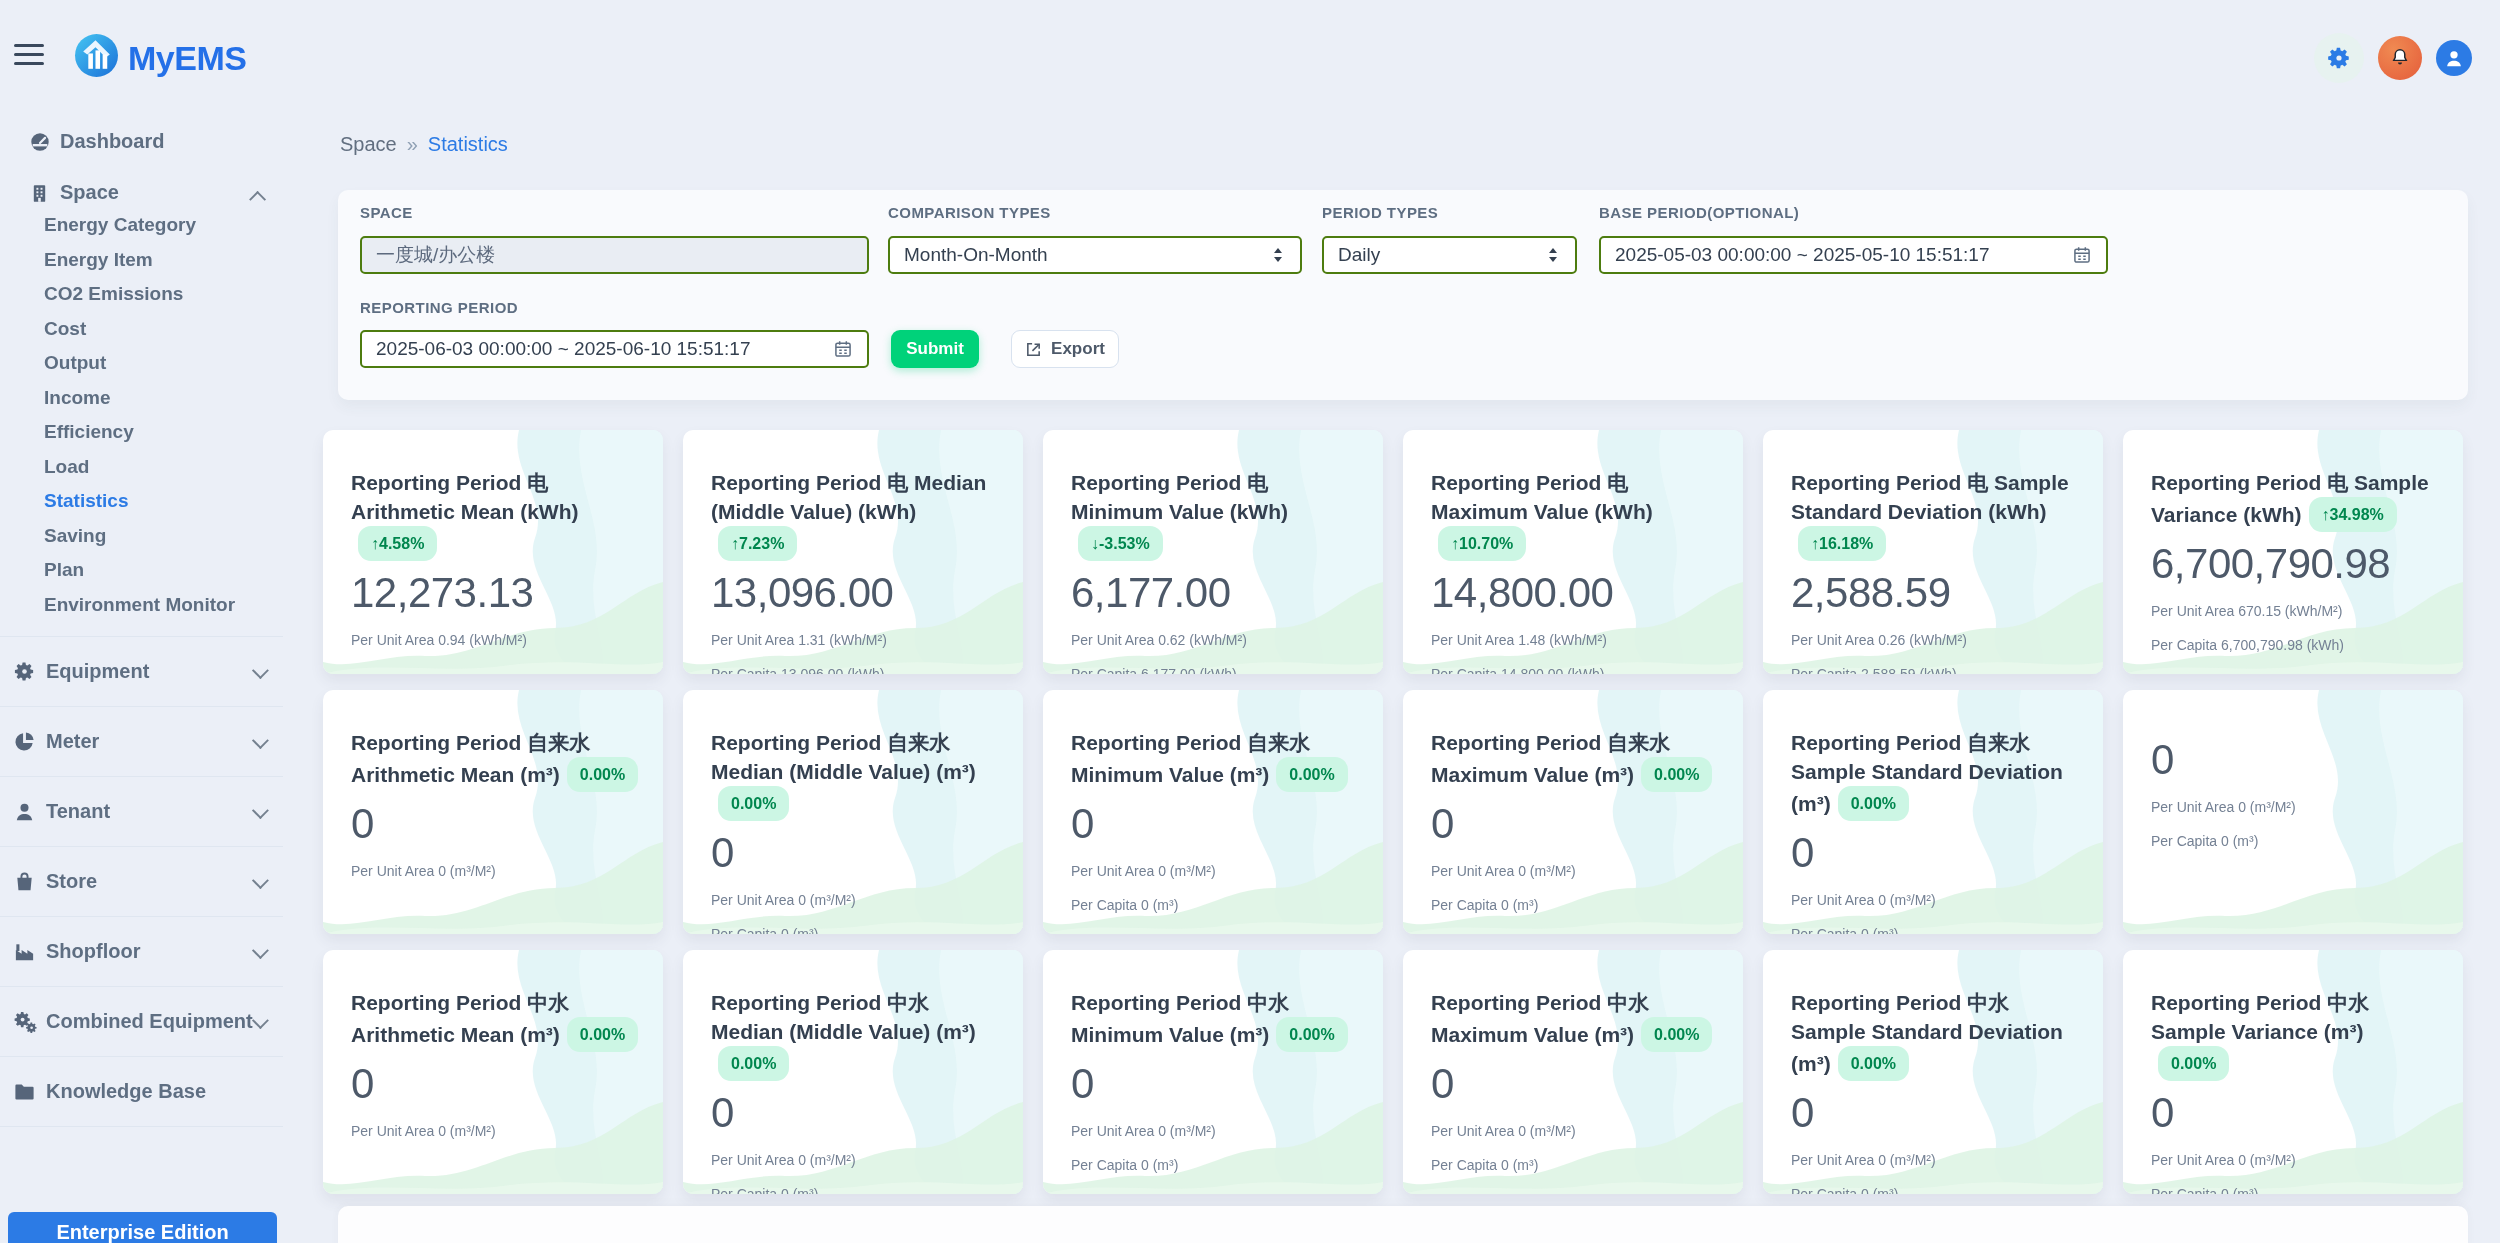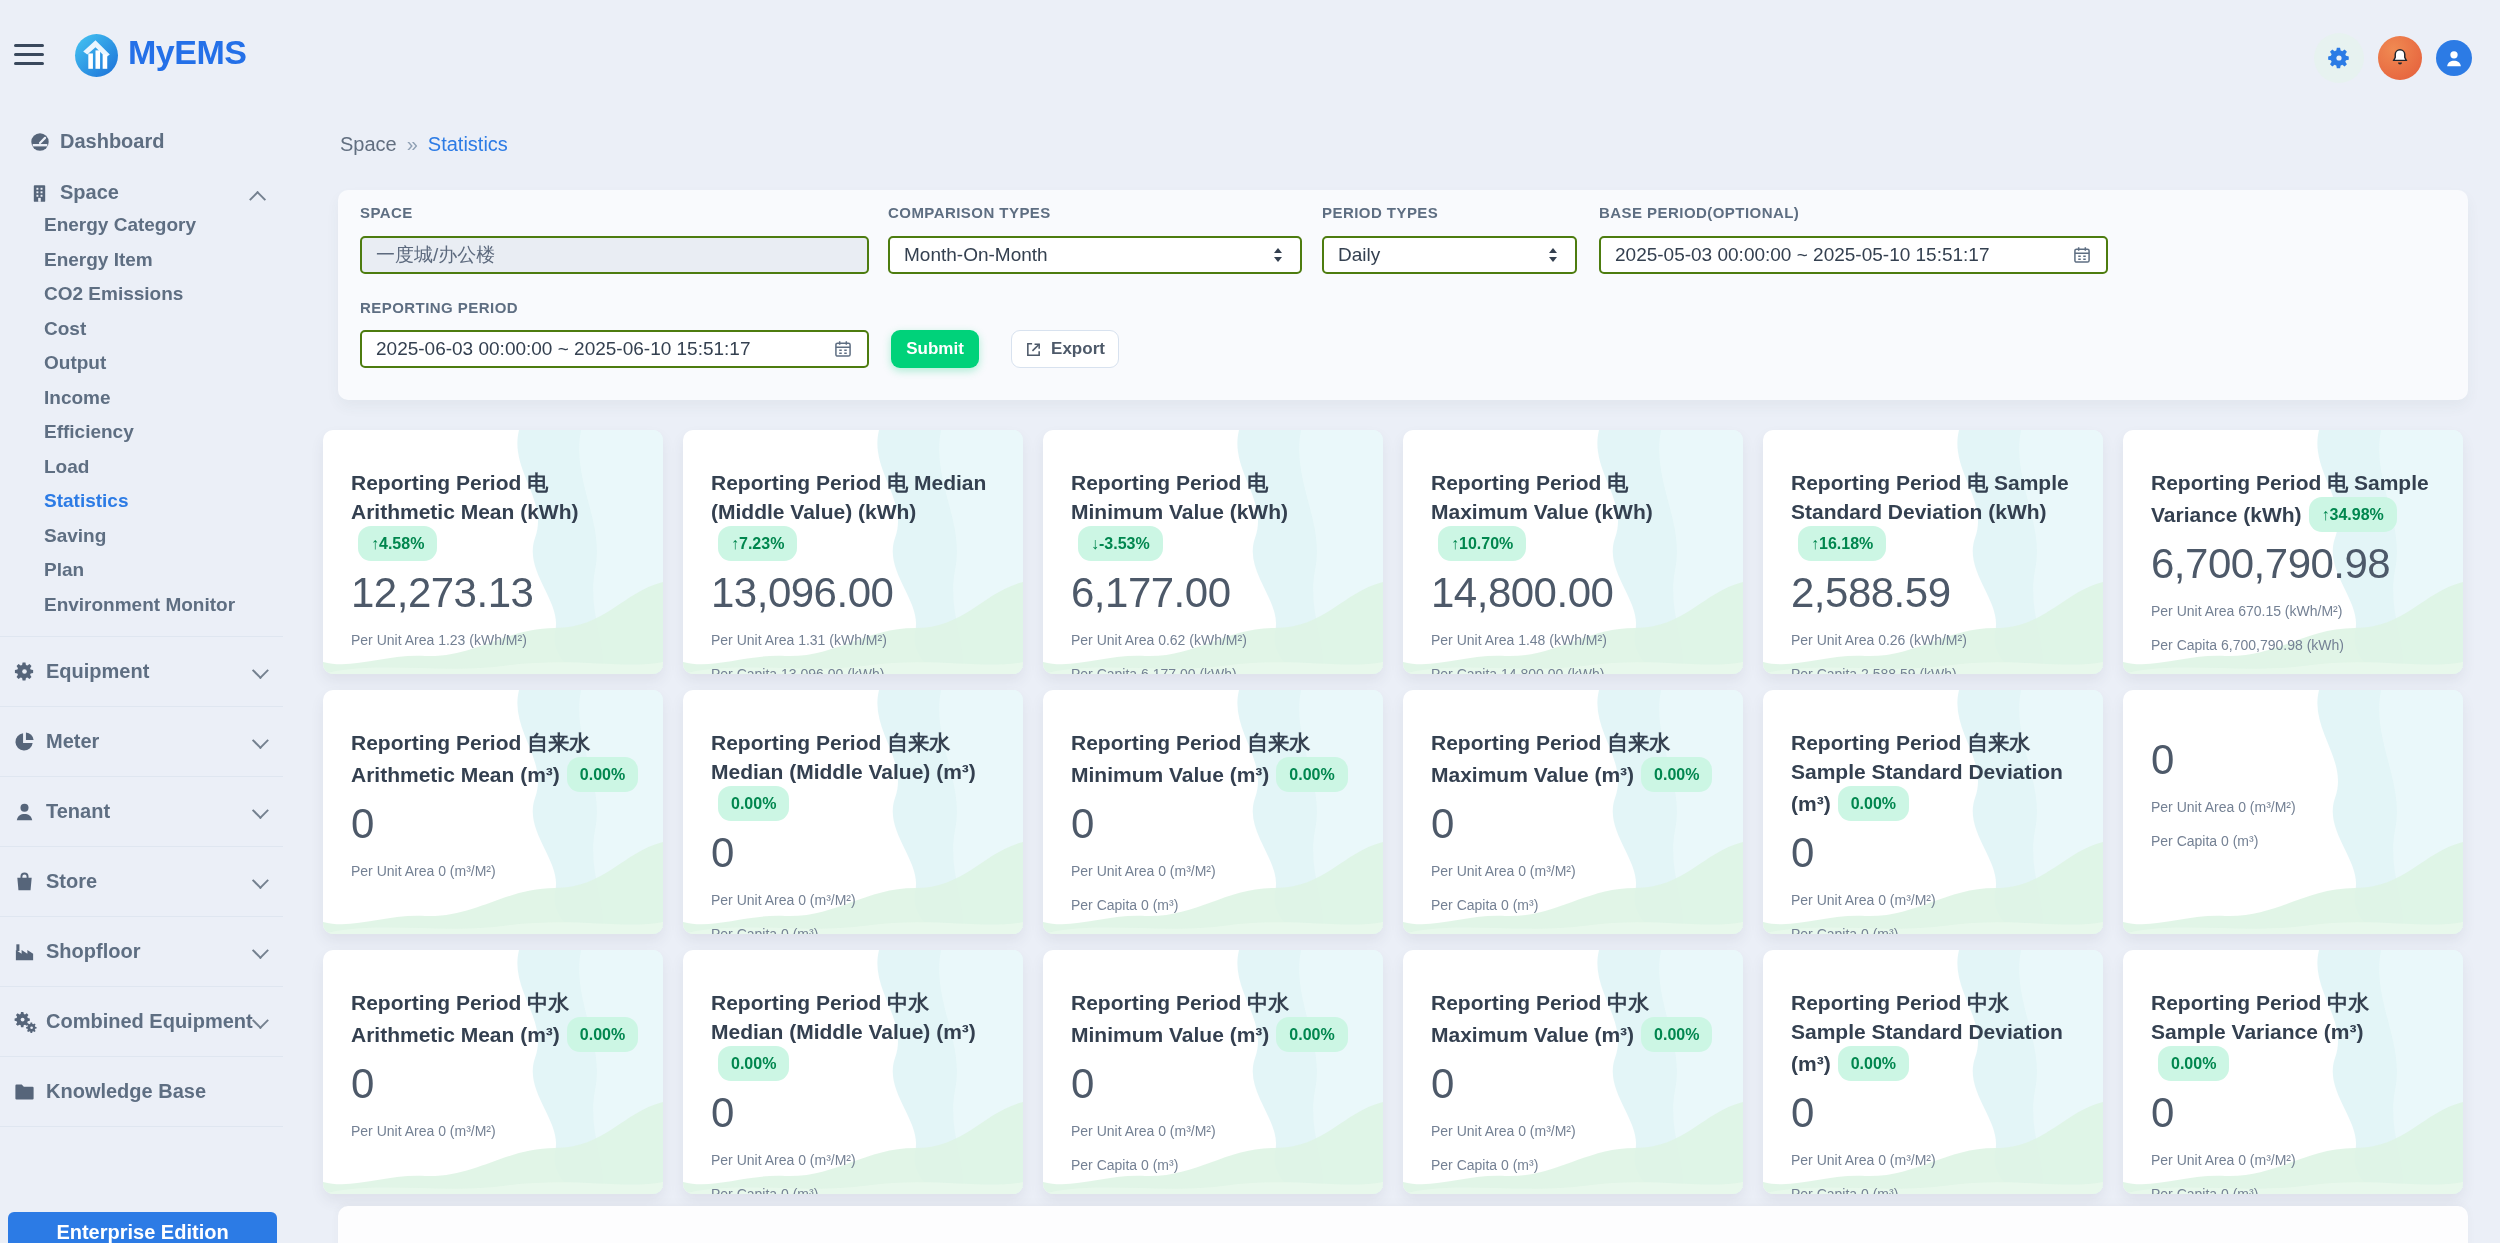--- a/index.html
+++ b/index.html
@@ -6,21 +6,21 @@
   body{
     width:2500px;height:1243px;position:relative;overflow:hidden;
     background:#ebeff7;
     font-family:"Liberation Sans","DejaVu Sans",sans-serif;
     color:#344050;
   }
   
   .topbar{position:absolute;top:0;left:0;right:0;height:90px;}
   .hamburger{position:absolute;left:14px;top:44px;width:30px;height:22px;cursor:pointer;}
   .hamburger span{display:block;height:3px;background:#39485c;border-radius:2px;margin-bottom:6px;}
-  .brand{position:absolute;left:74px;top:33px;display:flex;align-items:flex-start;gap:9px;}
+  .brand{position:absolute;left:74px;top:33px;display:flex;align-items:flex-end;gap:9px;}
   .brand-text{font-size:34px;font-weight:800;color:#2470e8;letter-spacing:-0.5px;}
   .topbar-right{position:absolute;right:28px;top:33px;display:flex;align-items:center;gap:14px;}
   .iconbtn{border-radius:50%;display:flex;align-items:center;justify-content:center;}
   .gear-btn{width:50px;height:50px;background:#e7f2f0;}
   .bell-btn{width:44px;height:44px;background:radial-gradient(circle at 35% 30%,#f08a52,#e45c3a);}
   .avatar-btn{width:36px;height:36px;background:#2c7be5;}
   
   .sidebar{position:absolute;top:90px;left:0;width:283px;bottom:0;overflow:hidden;}
   .nav{padding-top:23px;}
   .nav-item{display:flex;align-items:flex-end;height:40px;padding:0 18px 0 13px;cursor:pointer;margin-left:16px;}
@@ -330,21 +330,21 @@
     <div class="card">
       <svg class="card-bg" viewBox="0 0 340 244" preserveAspectRatio="none">
         <path d="M196,0 C186,40 226,70 212,108 C200,142 240,172 232,202 C228,224 246,238 254,244 L340,244 L340,0 Z" fill="#daf1f4" opacity="0.75"></path>
         <path d="M258,0 C248,50 282,92 272,140 C264,180 284,216 280,244 L340,244 L340,0 Z" fill="#eaf8fa" opacity="0.9"></path>
         <path d="M340,152 C300,162 282,198 232,198 C182,198 152,228 102,226 C62,224 30,240 0,232 L0,244 L340,244 Z" fill="#def4e4" opacity="0.9"></path>
         <path d="M0,244 C50,230 120,244 180,236 C250,226 300,240 340,232 L340,244 Z" fill="#e9f8ec" opacity="0.9"></path>
       </svg>
       <div class="card-body">
         <div class="card-title"><span>Reporting Period 电 Arithmetic Mean (kWh)</span><span class="badge">↑4.58%</span></div>
         <div class="card-value">12,273.13</div>
-        <div class="card-line">Per Unit Area 1.23 (kWh/M²)</div>
+        <div class="card-line">Per Unit Area 0.94 (kWh/M²)</div>
 
       </div>
     </div>
 
     <div class="card">
       <svg class="card-bg" viewBox="0 0 340 244" preserveAspectRatio="none">
         <path d="M196,0 C186,40 226,70 212,108 C200,142 240,172 232,202 C228,224 246,238 254,244 L340,244 L340,0 Z" fill="#daf1f4" opacity="0.75"></path>
         <path d="M258,0 C248,50 282,92 272,140 C264,180 284,216 280,244 L340,244 L340,0 Z" fill="#eaf8fa" opacity="0.9"></path>
         <path d="M340,152 C300,162 282,198 232,198 C182,198 152,228 102,226 C62,224 30,240 0,232 L0,244 L340,244 Z" fill="#def4e4" opacity="0.9"></path>
         <path d="M0,244 C50,230 120,244 180,236 C250,226 300,240 340,232 L340,244 Z" fill="#e9f8ec" opacity="0.9"></path>

